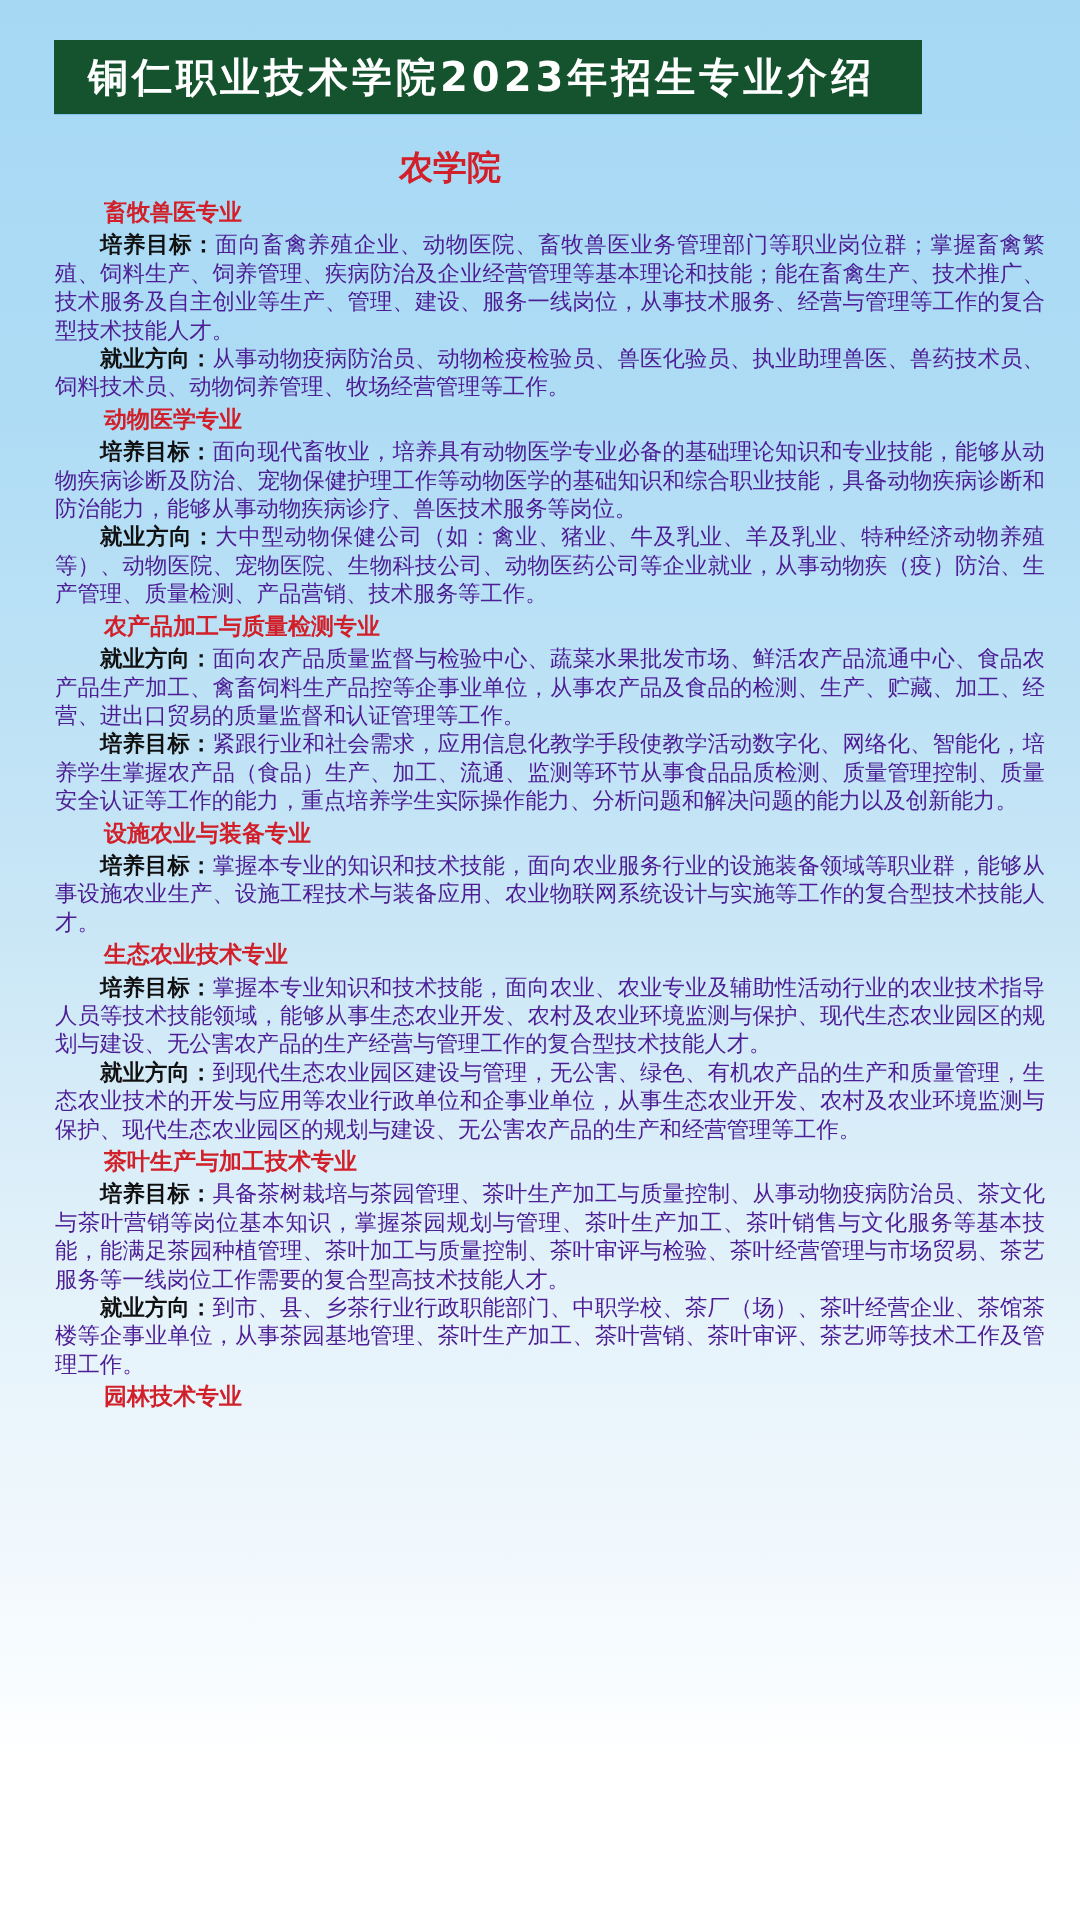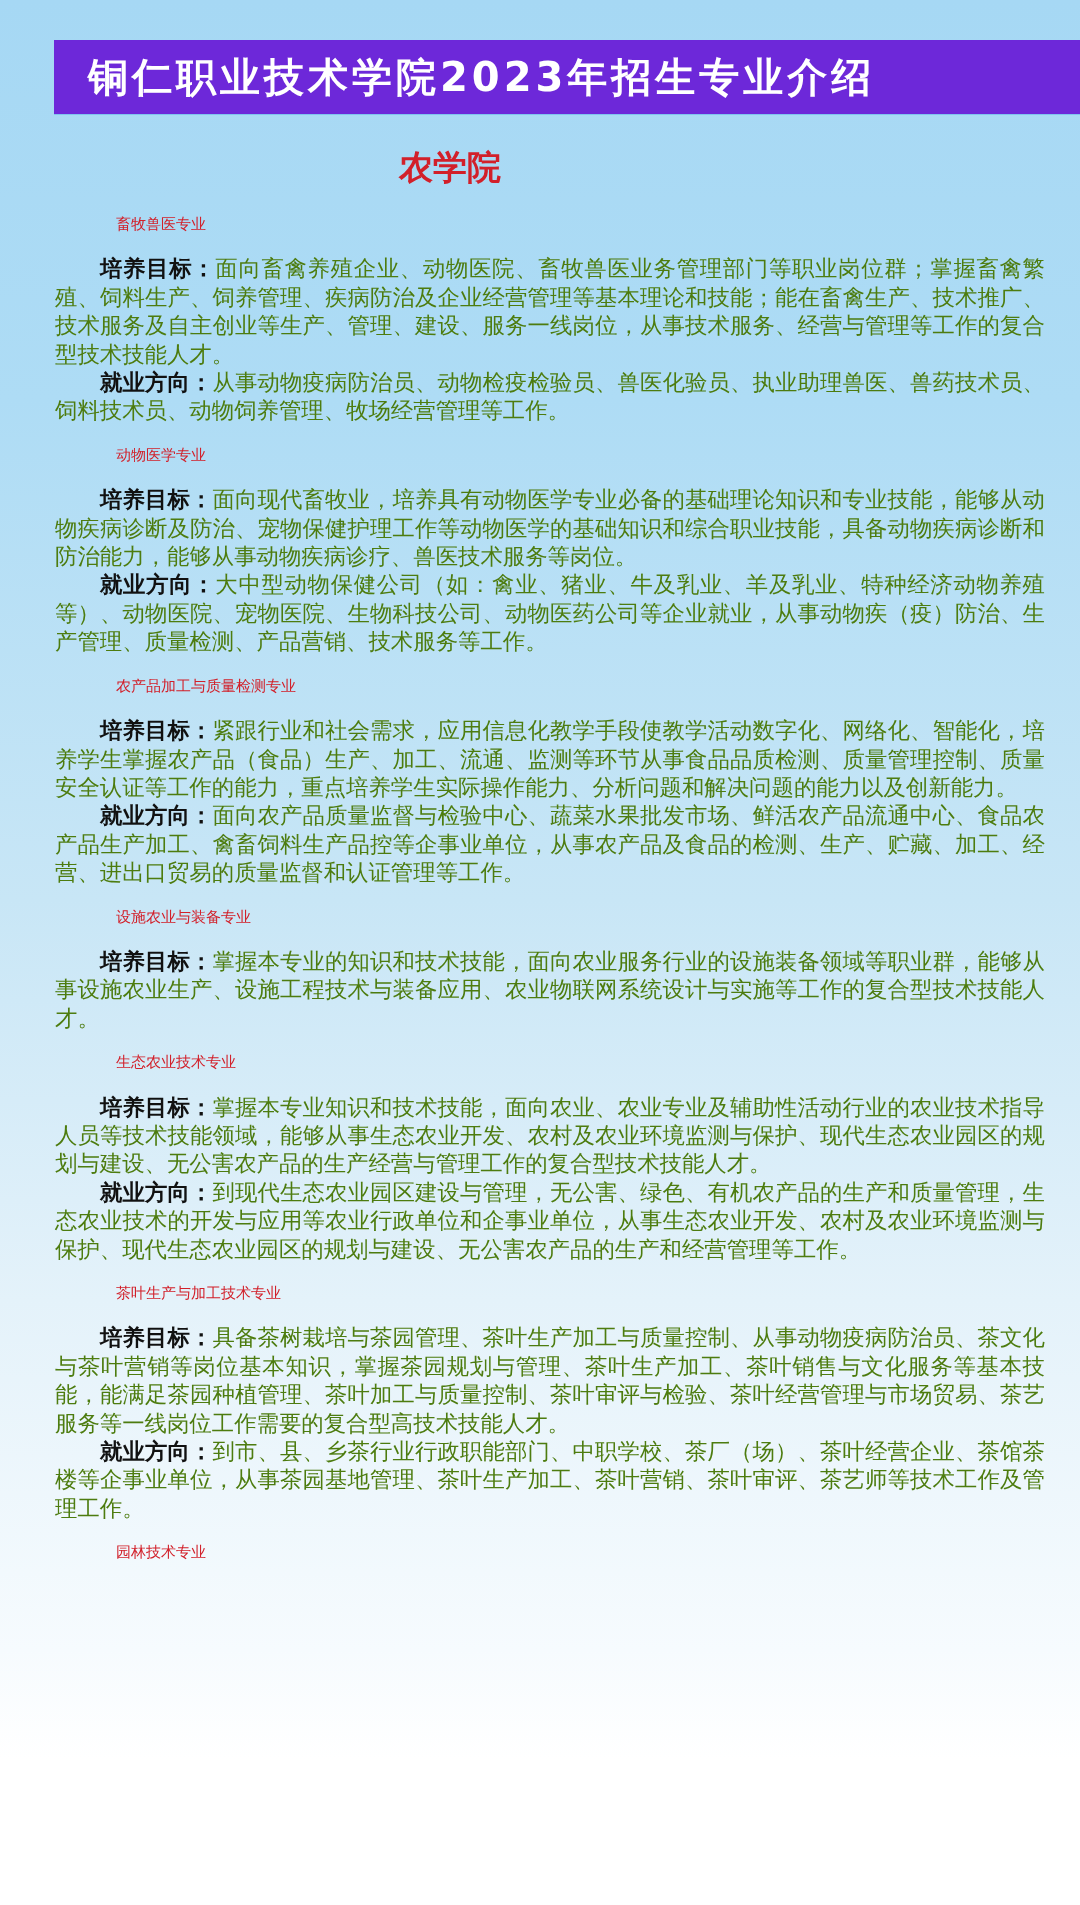--- a/index.html
+++ b/index.html
@@ -9,23 +9,23 @@
       overflow: hidden;
       background: linear-gradient(180deg, #a6d8f4 0px, #aedcf5 400px, #c8e6f6 900px, #e4f2fa 1300px, #f6fbfe 1650px, #ffffff 1760px, #ffffff 1905px);
       font-family: "DejaVu Sans", "Liberation Sans", sans-serif;
       color: #1c1c1c;
       position: relative;
     }
     .title-bar {
       position: absolute;
       left: 54px;
       top: 40px;
-      width: 1026px;
+      width: 868px;
       height: 74px;
-      background: #6d28d9;
+      background: #14532d;
       box-shadow: 0 1px 0 #7fc4ee;
     }
     .title-text {
       position: absolute;
       left: 34px;
       top: 11px;
       color: #ffffff;
       font-size: 40px;
       font-weight: bold;
       letter-spacing: 4px;
@@ -50,38 +50,38 @@
       width: 990px;
       font-size: 22.4px;
       line-height: 28.4px;
       letter-spacing: 0px;
     }
     .major {
       margin: 0;
     }
     .major-name {
       color: #d2202a;
-      font-size: 15px;
+      font-size: 23px;
       padding-left: 45px;
-      font-weight: normal;
-      margin: 16px;
+      font-weight: bold;
+      margin: 4px;
       line-height: 28.4px;
     }
     .para {
       margin: 0;
       text-indent: 45px;
       text-align: justify;
       text-align-last: left;
     }
     .para-label {
       font-weight: bold;
       color: #111111;
     }
     .para-text {
-      color: #4d7c0f;
+      color: #4c1d95;
     }
   </style>
 </head>
 <body>
 
 <div class="title-bar">
   <div class="title-text">铜仁职业技术学院2023年招生专业介绍</div>
 </div>
 
 <div class="college-title">农学院</div>
@@ -95,22 +95,22 @@
   </div>
 
   <div class="major">
     <div class="major-name">动物医学专业</div>
     <p class="para"><span class="para-label">培养目标：</span><span class="para-text">面向现代畜牧业，培养具有动物医学专业必备的基础理论知识和专业技能，能够从动物疾病诊断及防治、宠物保健护理工作等动物医学的基础知识和综合职业技能，具备动物疾病诊断和防治能力，能够从事动物疾病诊疗、兽医技术服务等岗位。</span></p>
     <p class="para"><span class="para-label">就业方向：</span><span class="para-text">大中型动物保健公司（如：禽业、猪业、牛及乳业、羊及乳业、特种经济动物养殖等）、动物医院、宠物医院、生物科技公司、动物医药公司等企业就业，从事动物疾（疫）防治、生产管理、质量检测、产品营销、技术服务等工作。</span></p>
   </div>
 
   <div class="major">
     <div class="major-name">农产品加工与质量检测专业</div>
+    <p class="para"><span class="para-label">就业方向：</span><span class="para-text">面向农产品质量监督与检验中心、蔬菜水果批发市场、鲜活农产品流通中心、食品农产品生产加工、禽畜饲料生产品控等企事业单位，从事农产品及食品的检测、生产、贮藏、加工、经营、进出口贸易的质量监督和认证管理等工作。</span></p>
     <p class="para"><span class="para-label">培养目标：</span><span class="para-text">紧跟行业和社会需求，应用信息化教学手段使教学活动数字化、网络化、智能化，培养学生掌握农产品（食品）生产、加工、流通、监测等环节从事食品品质检测、质量管理控制、质量安全认证等工作的能力，重点培养学生实际操作能力、分析问题和解决问题的能力以及创新能力。</span></p>
-    <p class="para"><span class="para-label">就业方向：</span><span class="para-text">面向农产品质量监督与检验中心、蔬菜水果批发市场、鲜活农产品流通中心、食品农产品生产加工、禽畜饲料生产品控等企事业单位，从事农产品及食品的检测、生产、贮藏、加工、经营、进出口贸易的质量监督和认证管理等工作。</span></p>
   </div>
 
   <div class="major">
     <div class="major-name">设施农业与装备专业</div>
     <p class="para"><span class="para-label">培养目标：</span><span class="para-text">掌握本专业的知识和技术技能，面向农业服务行业的设施装备领域等职业群，能够从事设施农业生产、设施工程技术与装备应用、农业物联网系统设计与实施等工作的复合型技术技能人才。</span></p>
   </div>
 
   <div class="major">
     <div class="major-name">生态农业技术专业</div>
     <p class="para"><span class="para-label">培养目标：</span><span class="para-text">掌握本专业知识和技术技能，面向农业、农业专业及辅助性活动行业的农业技术指导人员等技术技能领域，能够从事生态农业开发、农村及农业环境监测与保护、现代生态农业园区的规划与建设、无公害农产品的生产经营与管理工作的复合型技术技能人才。</span></p>

